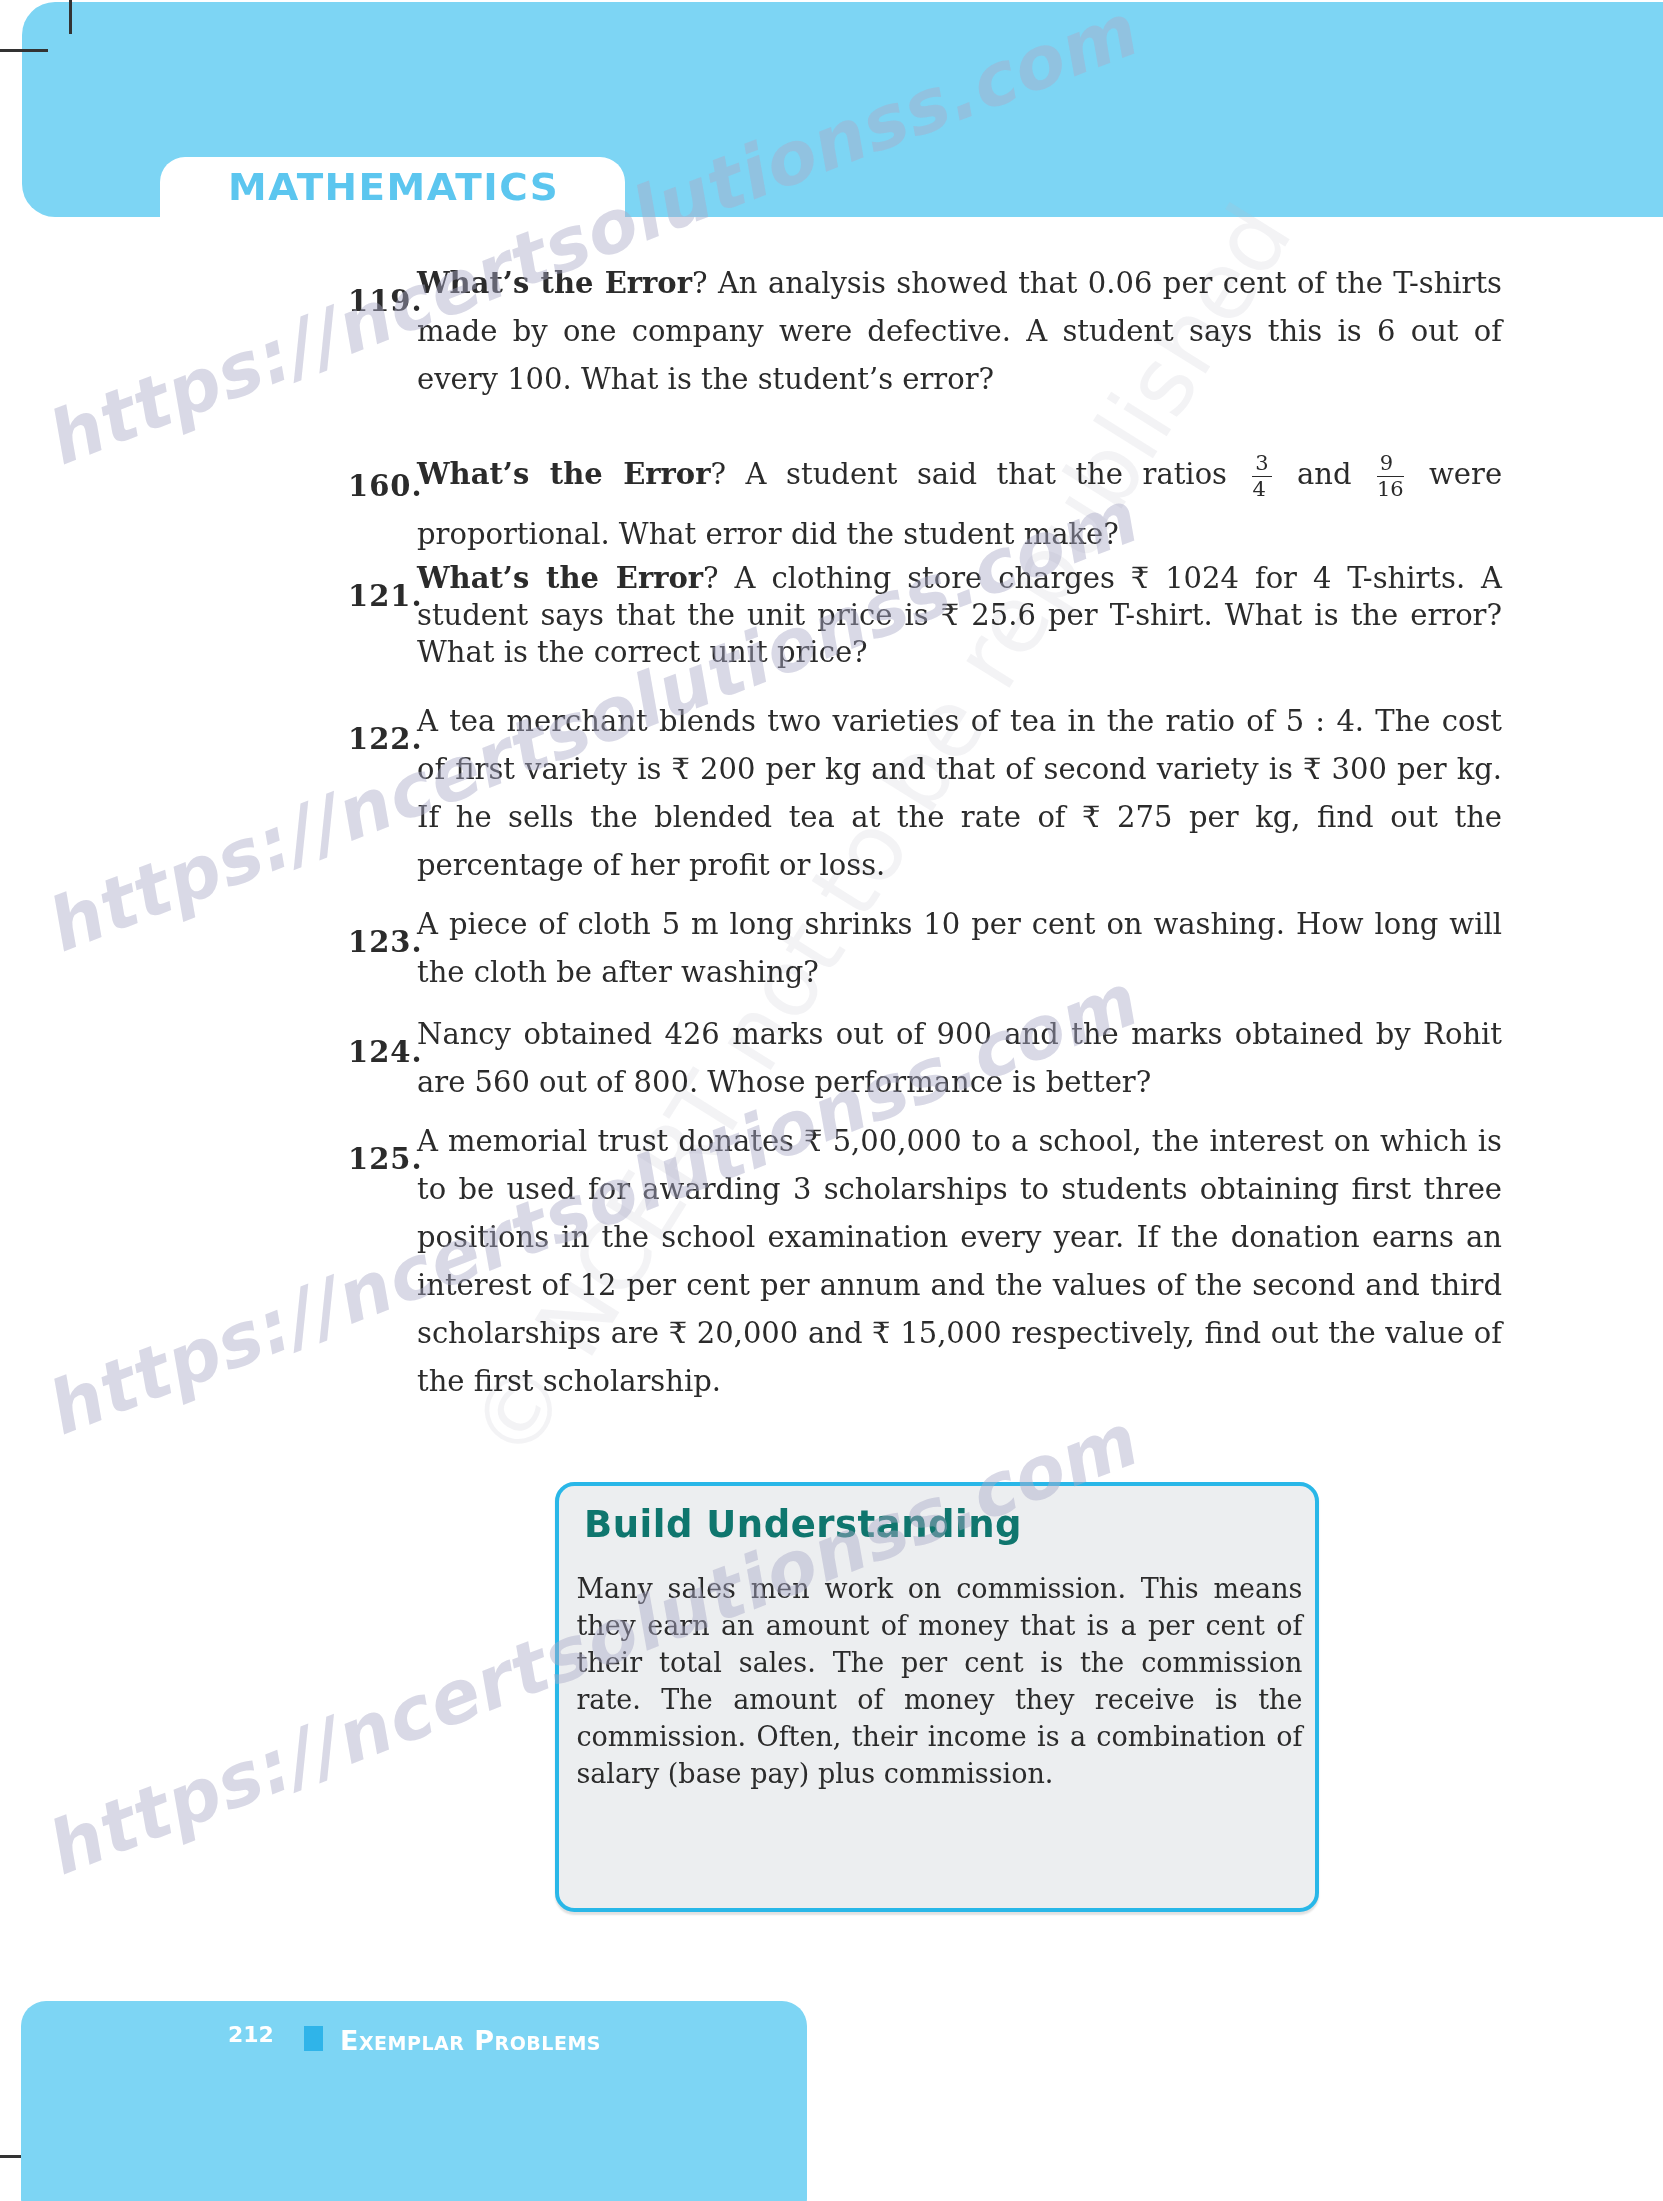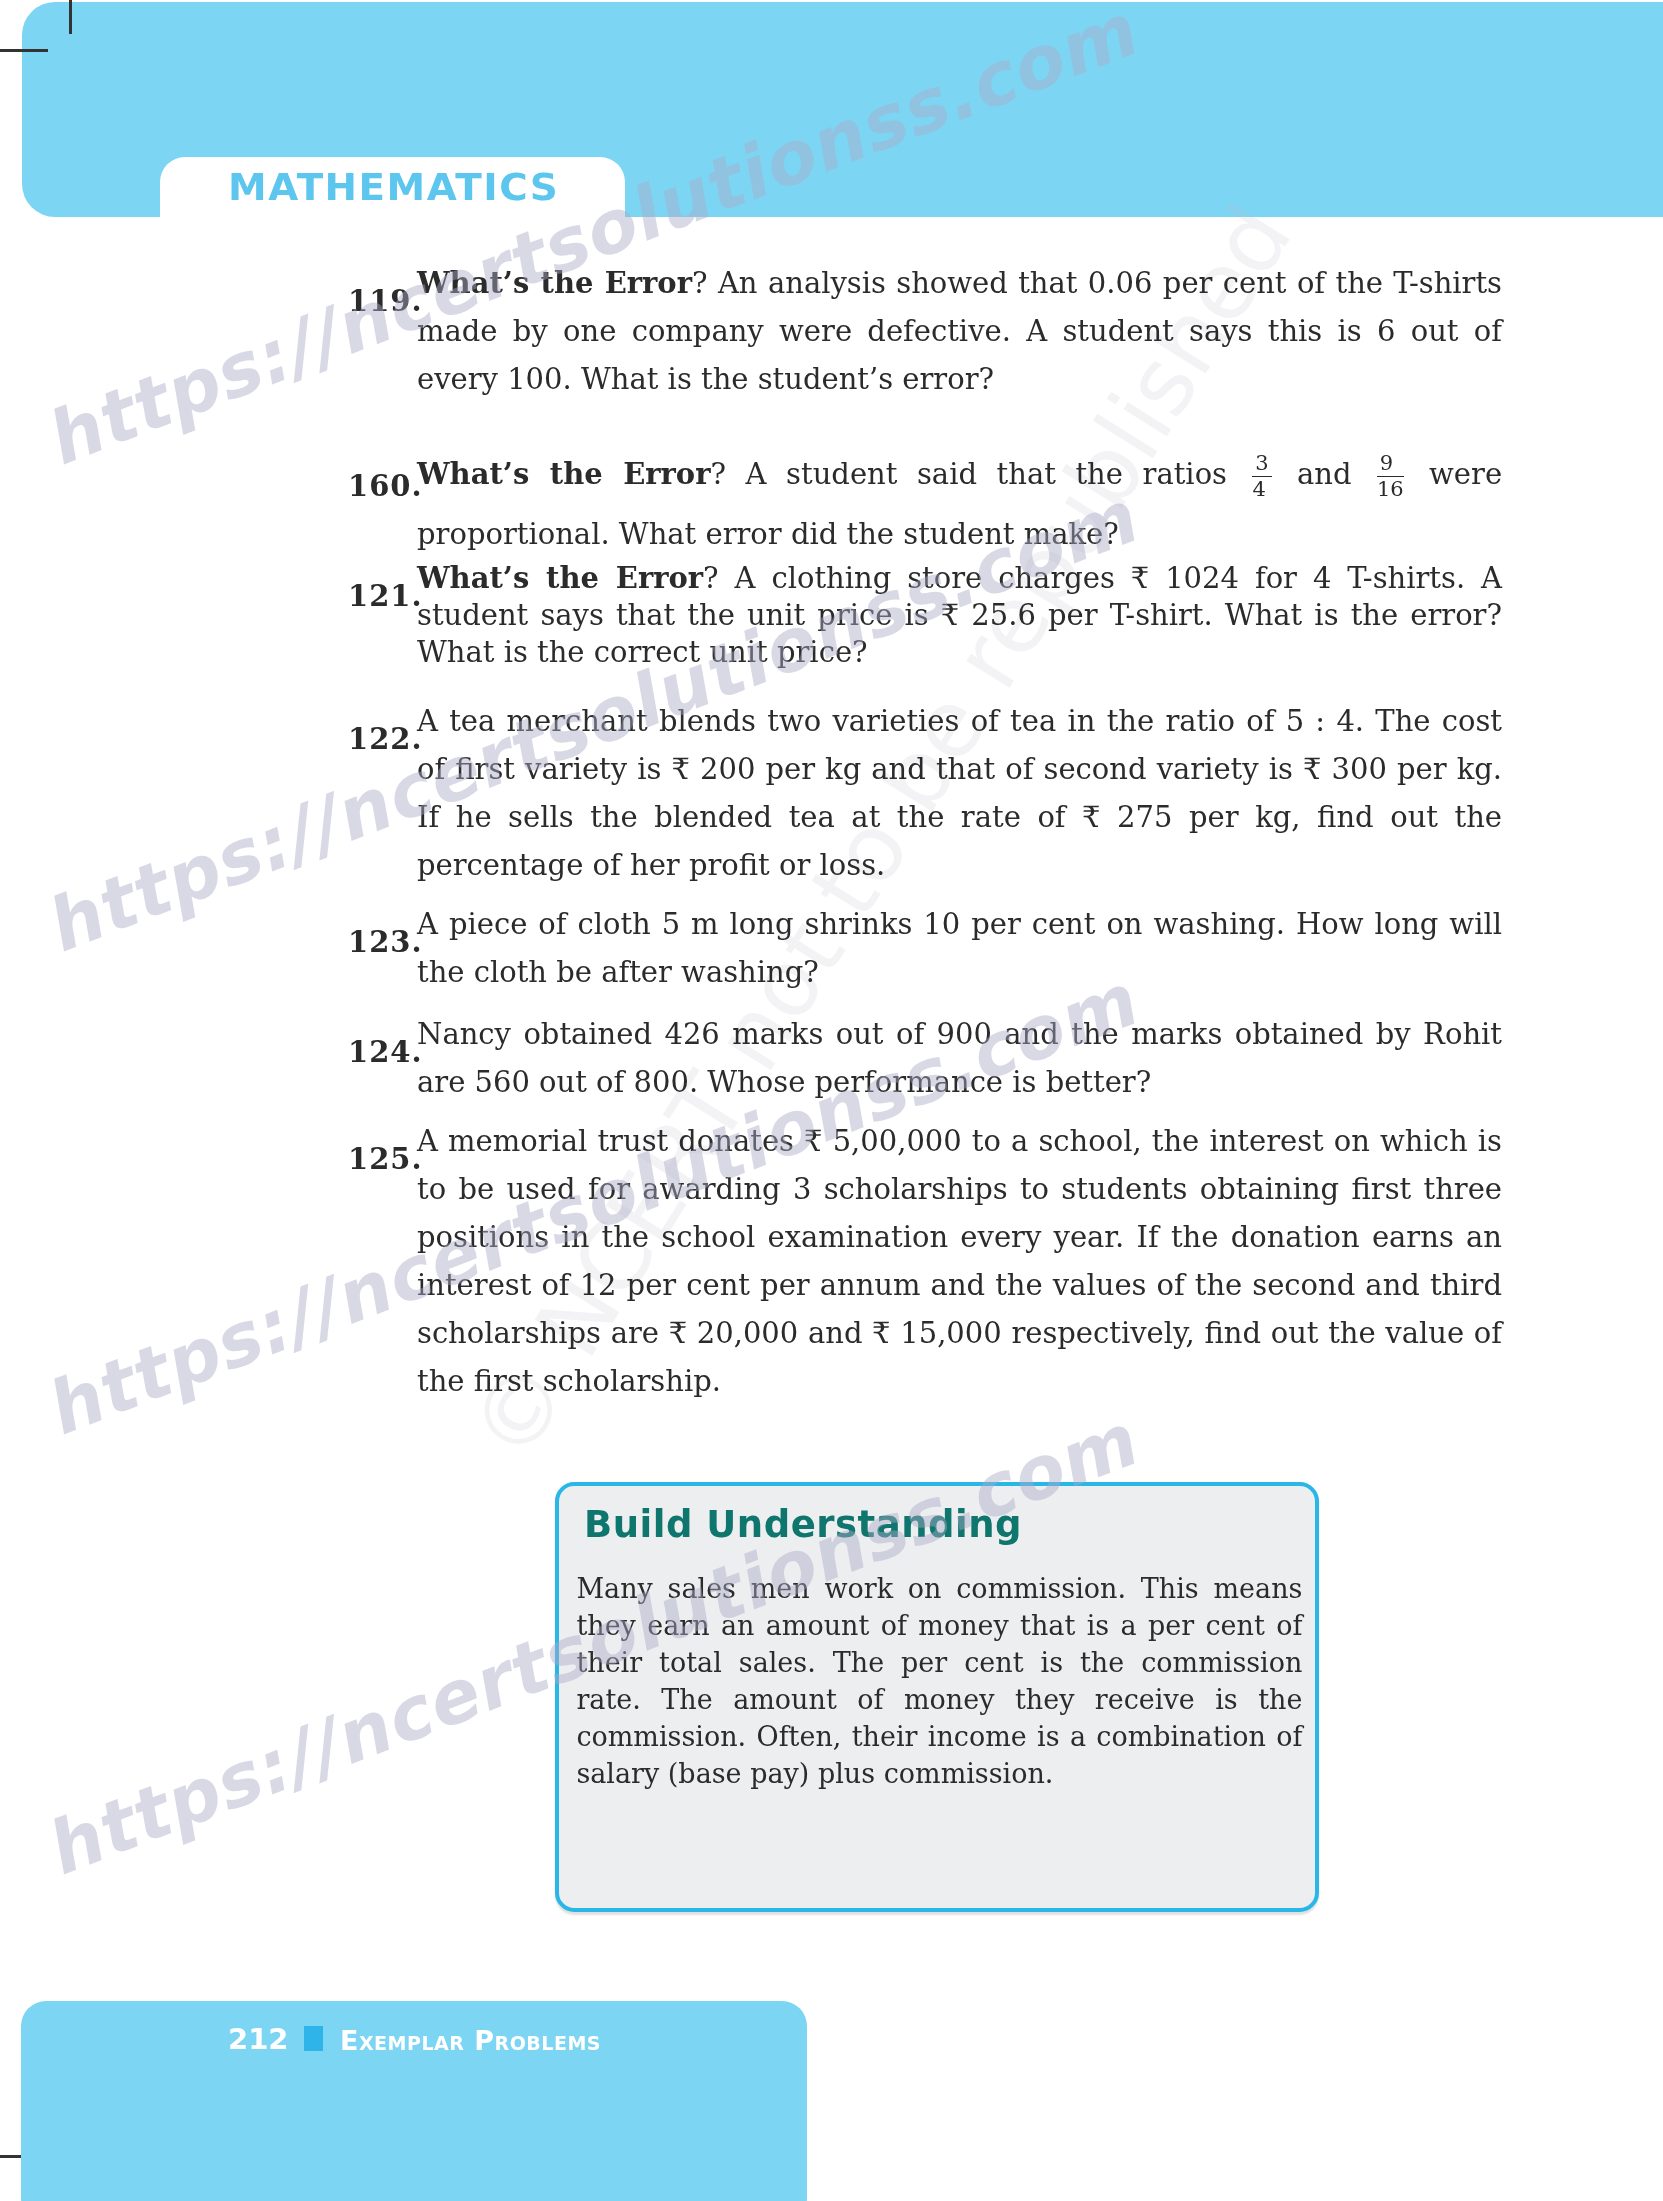--- a/index.html
+++ b/index.html
@@ -62,21 +62,21 @@
     text-align: justify; text-align-last: left; color: #2b2b2b;
   }
   .bu-text.p2 { text-indent: 48px; }
 
   .footer-band {
     position: absolute; left: 21px; top: 2001px; width: 786px; height: 222px;
     background: #7dd5f4; border-radius: 25px;
   }
   .page-num {
     position: absolute; left: 228px; top: 2022px;
-    font-family: "DejaVu Sans", sans-serif; font-weight: bold; font-size: 29px; color: #ffffff;
+    font-family: "DejaVu Sans", sans-serif; font-weight: bold; font-size: 22px; color: #ffffff;
   }
   .footer-square { position: absolute; left: 304px; top: 2026px; width: 19.3px; height: 25px; background: #2fb4e9; }
   .book-title {
     position: absolute; left: 340px; top: 2025px;
     font-family: "DejaVu Sans", sans-serif; font-weight: bold; font-size: 27px; color: #ffffff;
     font-variant: small-caps; letter-spacing: 0.5px;
   }
 </style>
 </head>
 <body>

